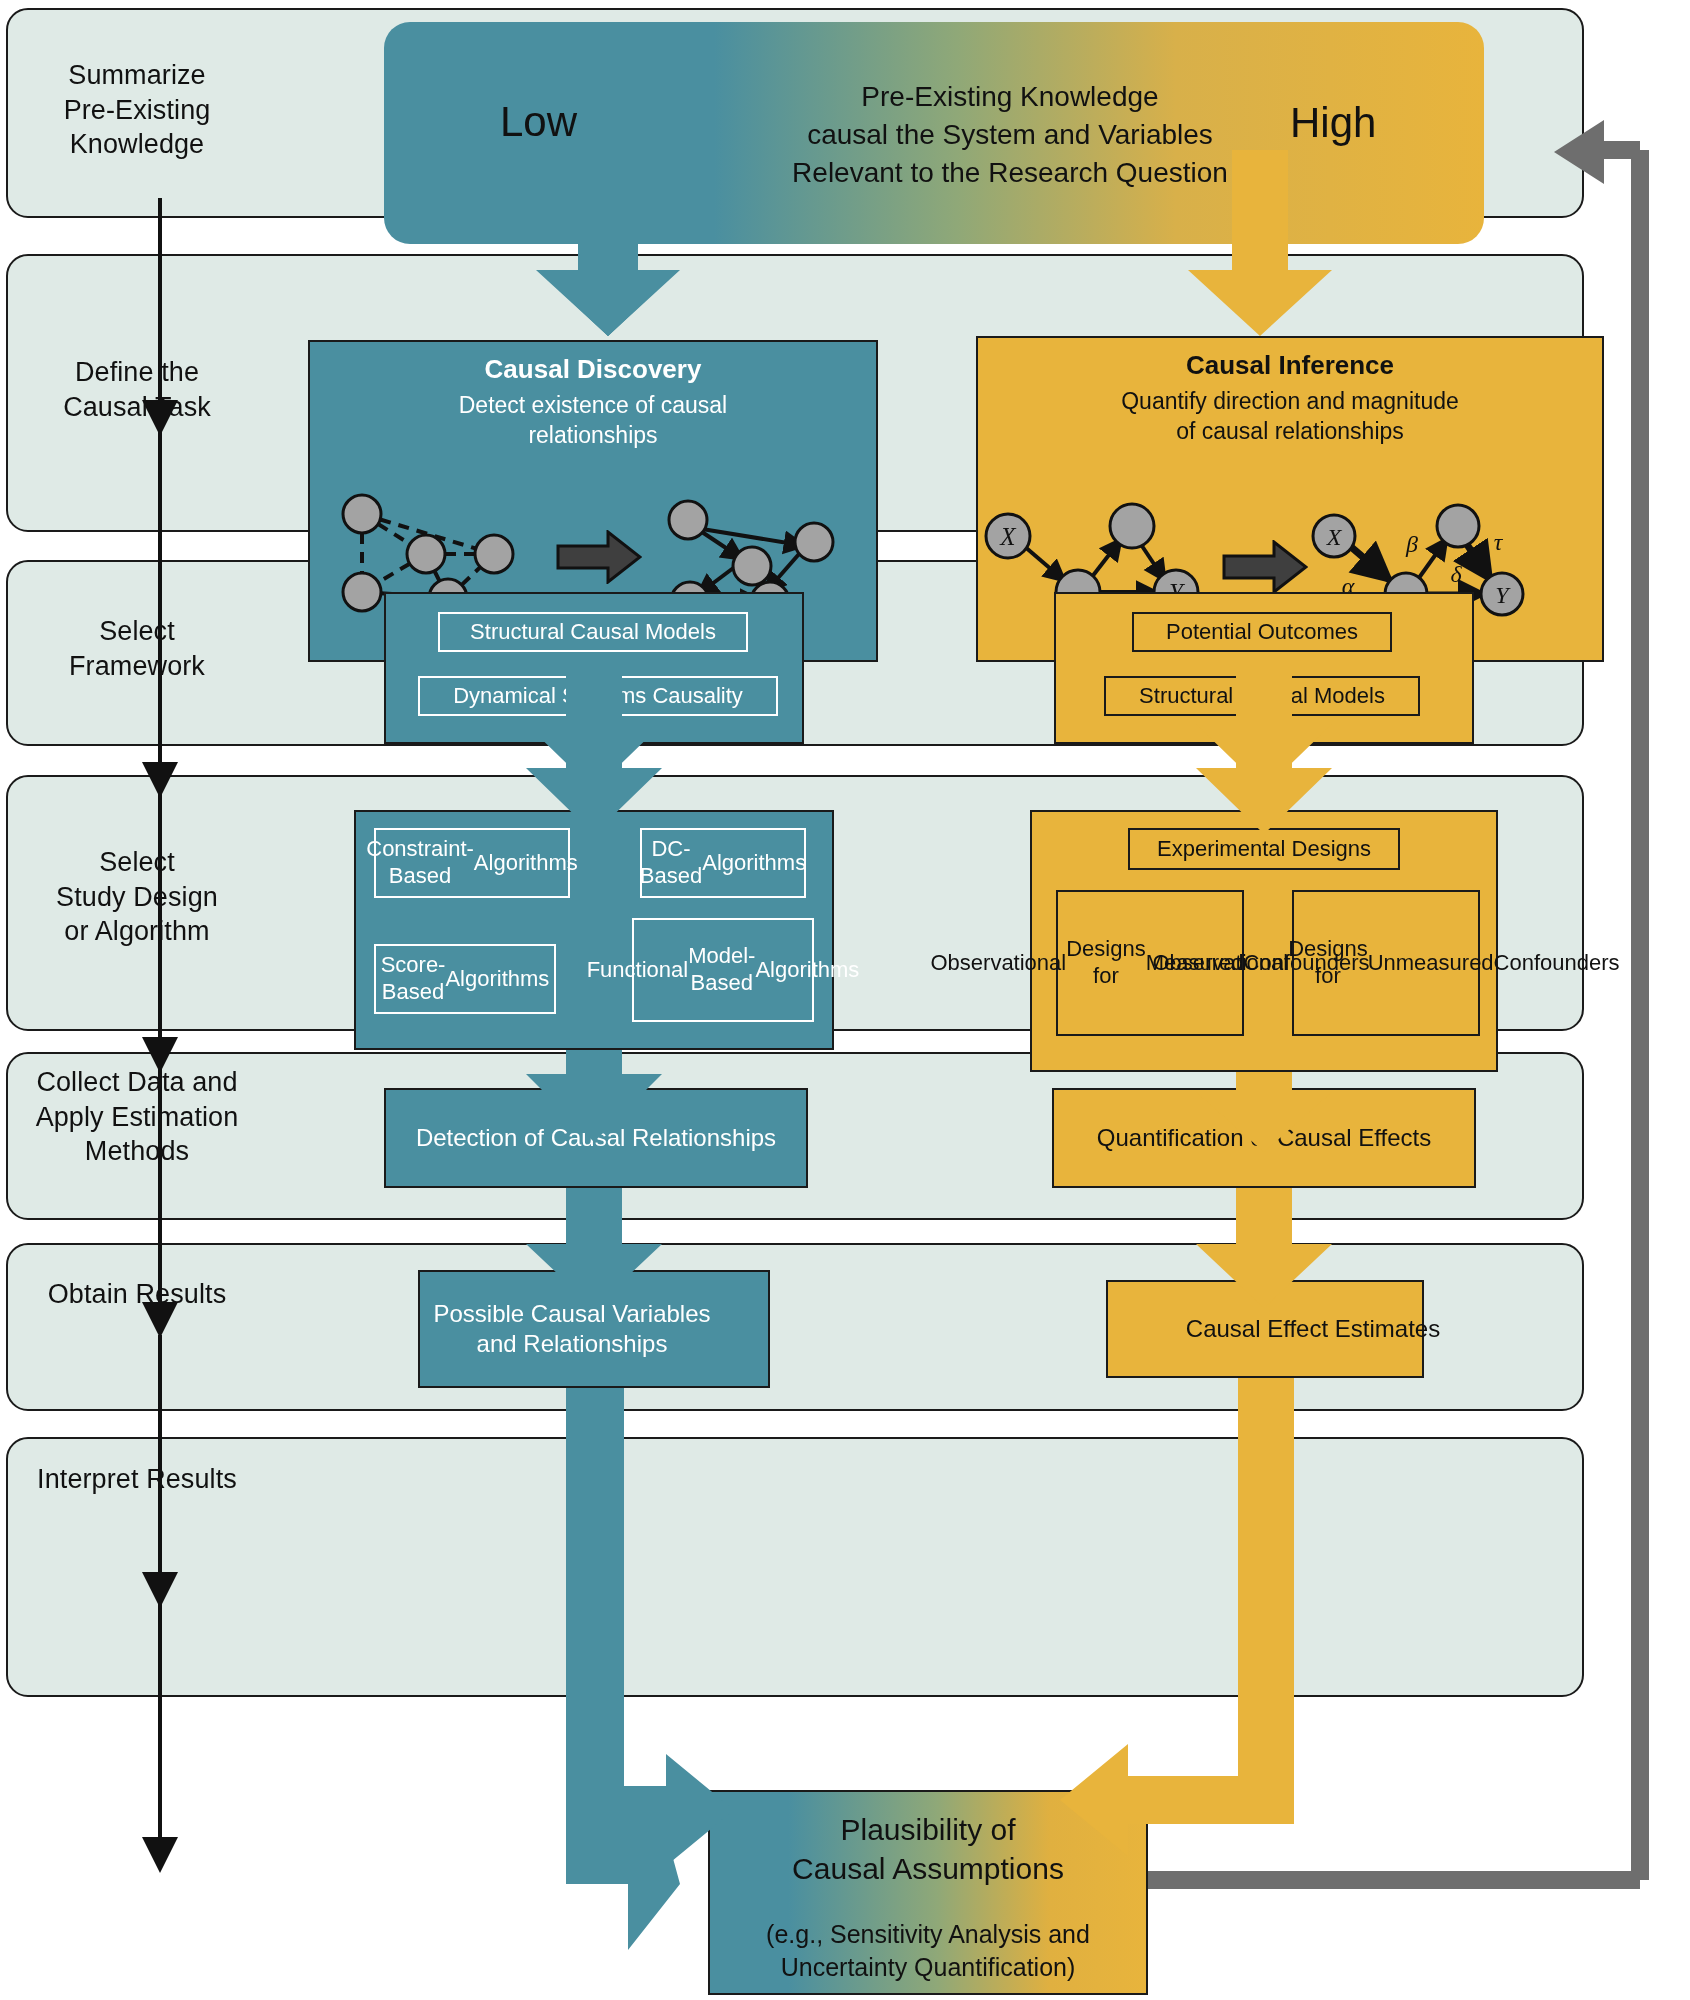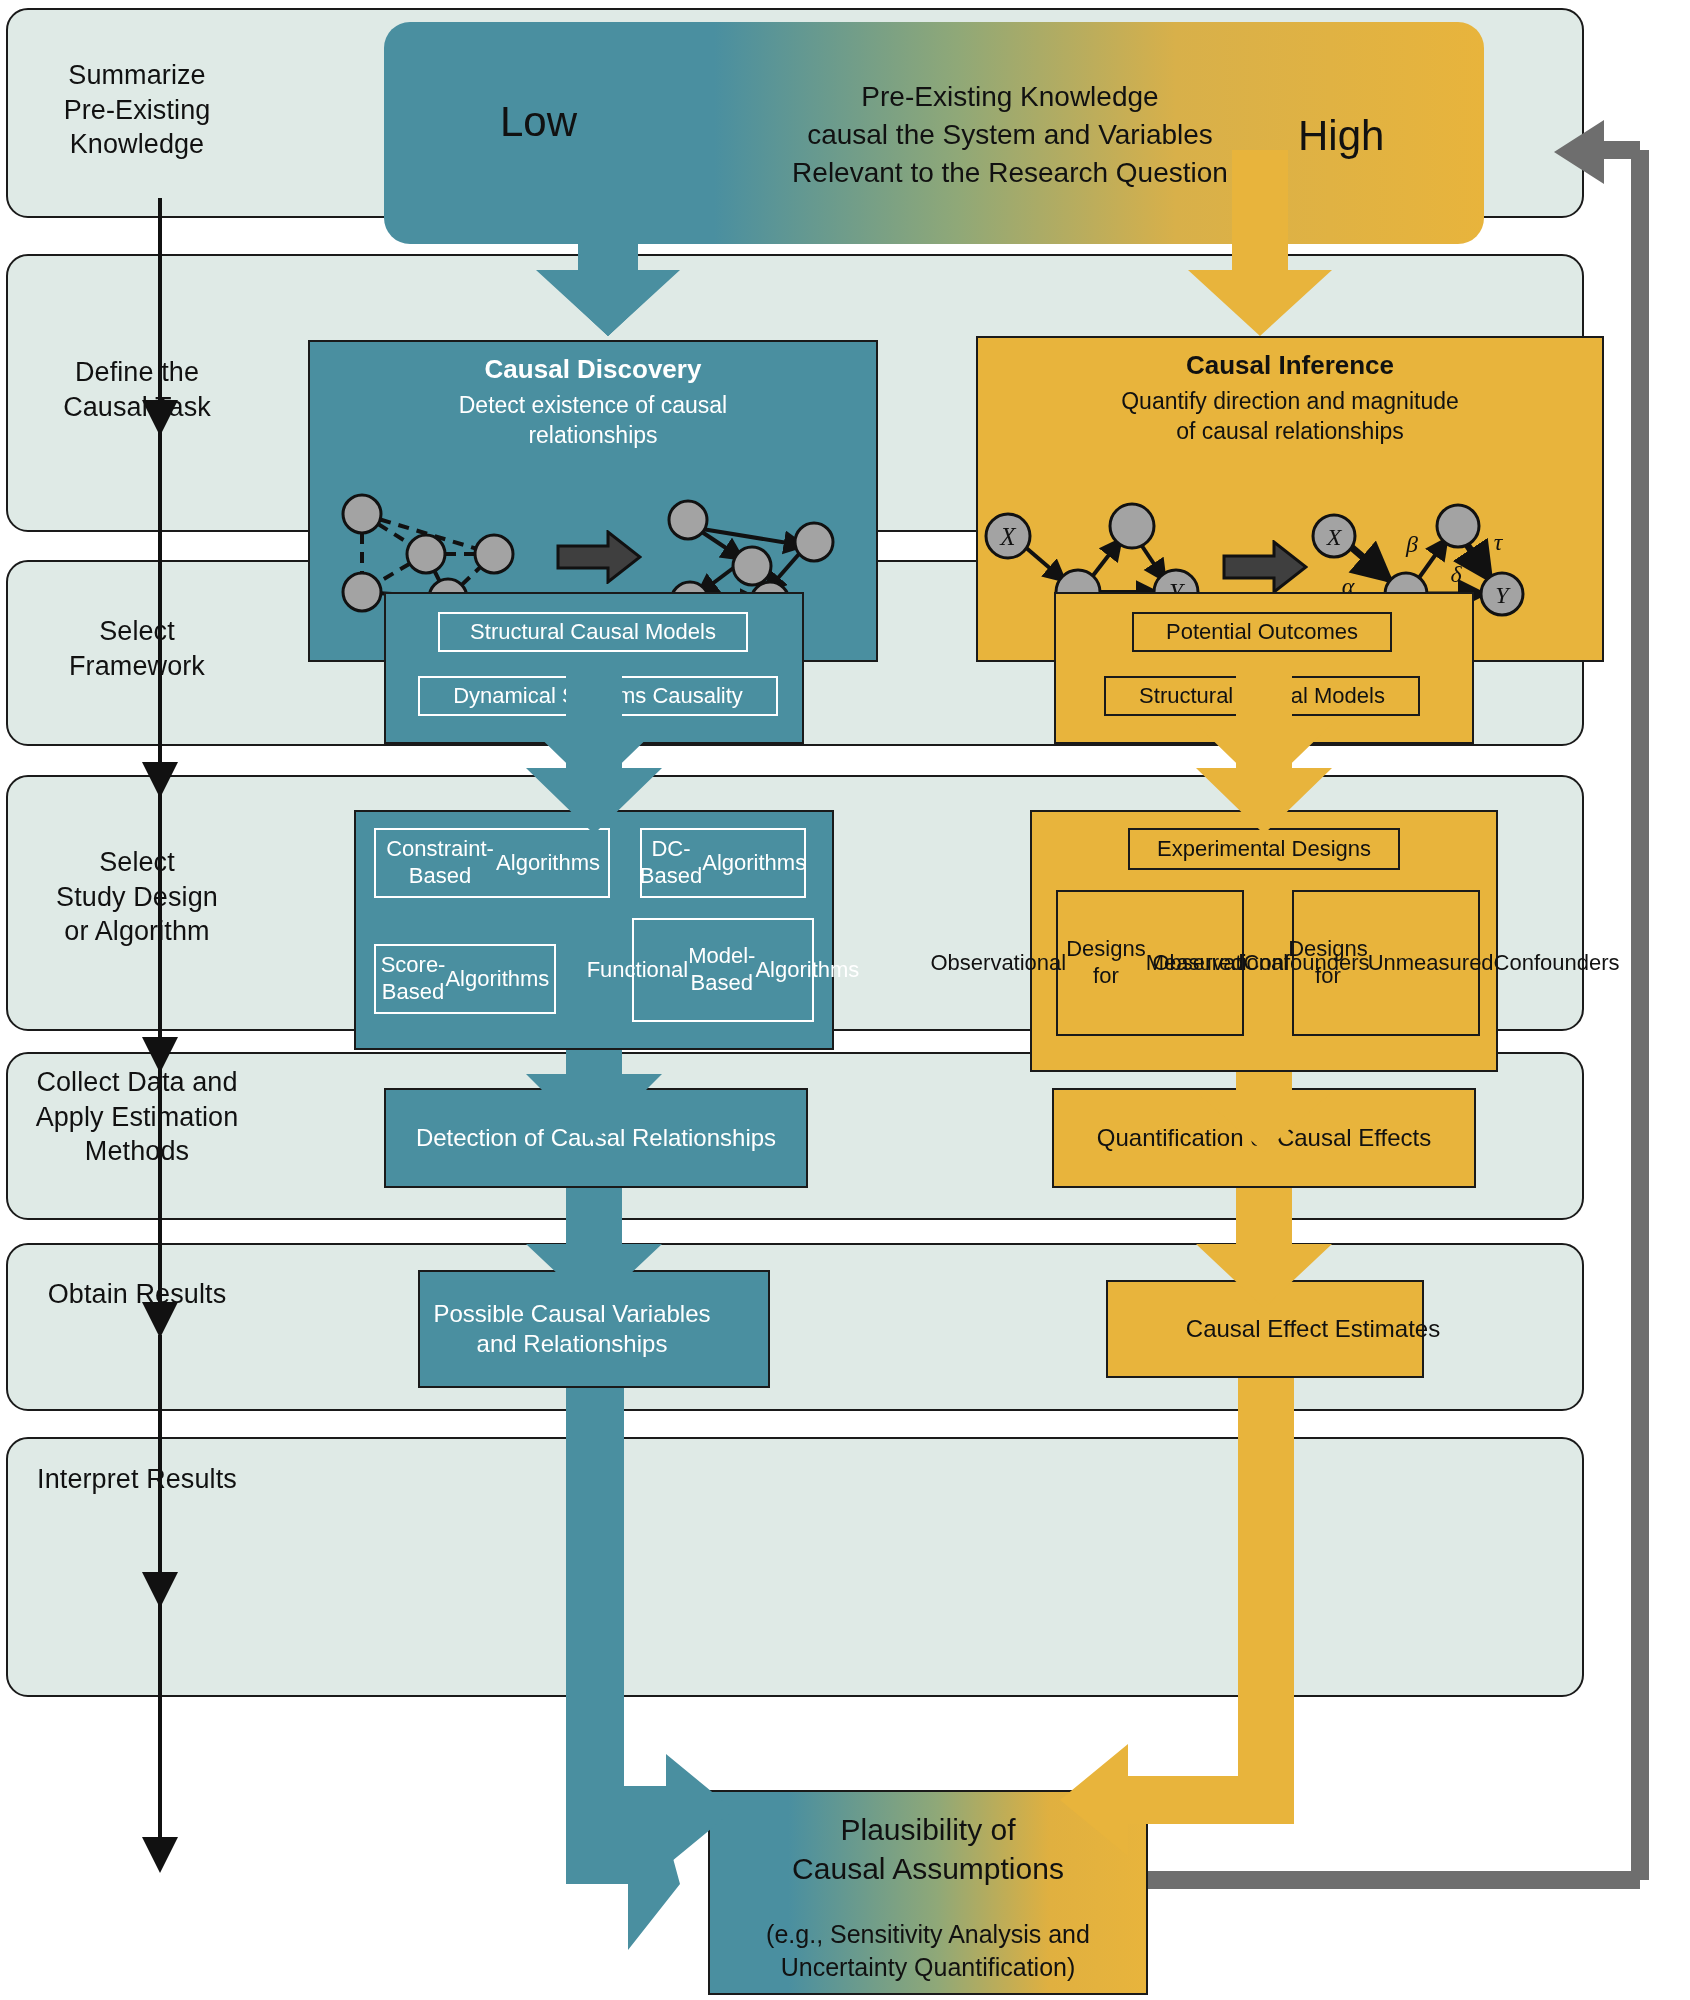--- a/index.html
+++ b/index.html
@@ -173,21 +173,21 @@
     </div>
   <div class="band-label" style="top:1277px;" id="lbl5">
       <div>Obtain Results</div>
     </div>
   <div class="band-label" style="top:1462px;" id="lbl6">
       <div>Interpret Results</div>
     </div>
 
   <div class="grad-header" style="left:384px; top:22px; width:1100px; height:222px;"></div>
   <div class="hdr-word" style="left:500px; top:98px;">Low</div>
-  <div class="hdr-word" style="left:1290px; top:112px;margin-left:8px;">High</div>
+  <div class="hdr-word" style="left:1290px; top:99px;">High</div>
   <div class="hdr-center" style="left:740px; top:78px; width:540px;">
     <div>Pre-Existing Knowledge</div>
     <div>causal the System and Variables</div>
     <div>Relevant to the Research Question</div>
   </div>
 
   <div class="box teal" style="left:308px; top:340px; width:570px; height:322px;">
     <div class="box-title">Causal Discovery</div>
     <div class="box-sub">
       <div>Detect existence of causal</div>
@@ -308,21 +308,21 @@
 
   <div class="box teal" style="left:384px; top:592px; width:420px; height:152px;"></div>
   <div class="pill on-teal" style="left:438px; top:612px; width:310px; height:40px;">Structural Causal Models</div>
   <div class="pill on-teal" style="left:418px; top:676px; width:360px; height:40px;">Dynamical Systems Causality</div>
 
   <div class="box gold" style="left:1054px; top:592px; width:420px; height:152px;"></div>
   <div class="pill on-gold" style="left:1132px; top:612px; width:260px; height:40px;">Potential Outcomes</div>
   <div class="pill on-gold" style="left:1104px; top:676px; width:316px; height:40px;">Structural Causal Models</div>
 
   <div class="box teal" style="left:354px; top:810px; width:480px; height:240px;"></div>
-  <div class="pill on-teal" style="left:374px; top:828px; width:236px; height:70px;" id="ld0">
+  <div class="pill on-teal" style="left:374px; top:828px; width:196px; height:70px;" id="ld0">
       <div>Constraint-Based</div>
       <div>Algorithms</div>
     </div>
   <div class="pill on-teal" style="left:640px; top:828px; width:166px; height:70px;" id="ld1">
       <div>DC-Based</div>
       <div>Algorithms</div>
     </div>
   <div class="pill on-teal" style="left:374px; top:944px; width:182px; height:70px;" id="ld2">
       <div>Score-Based</div>
       <div>Algorithms</div>

